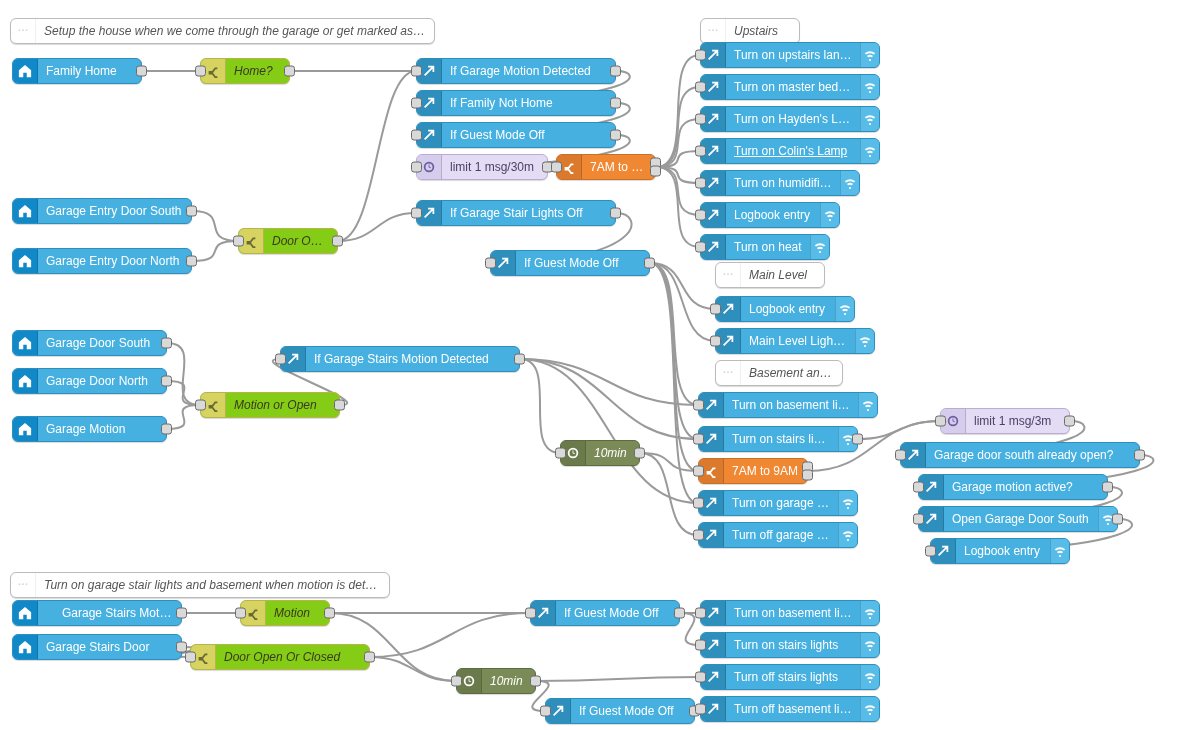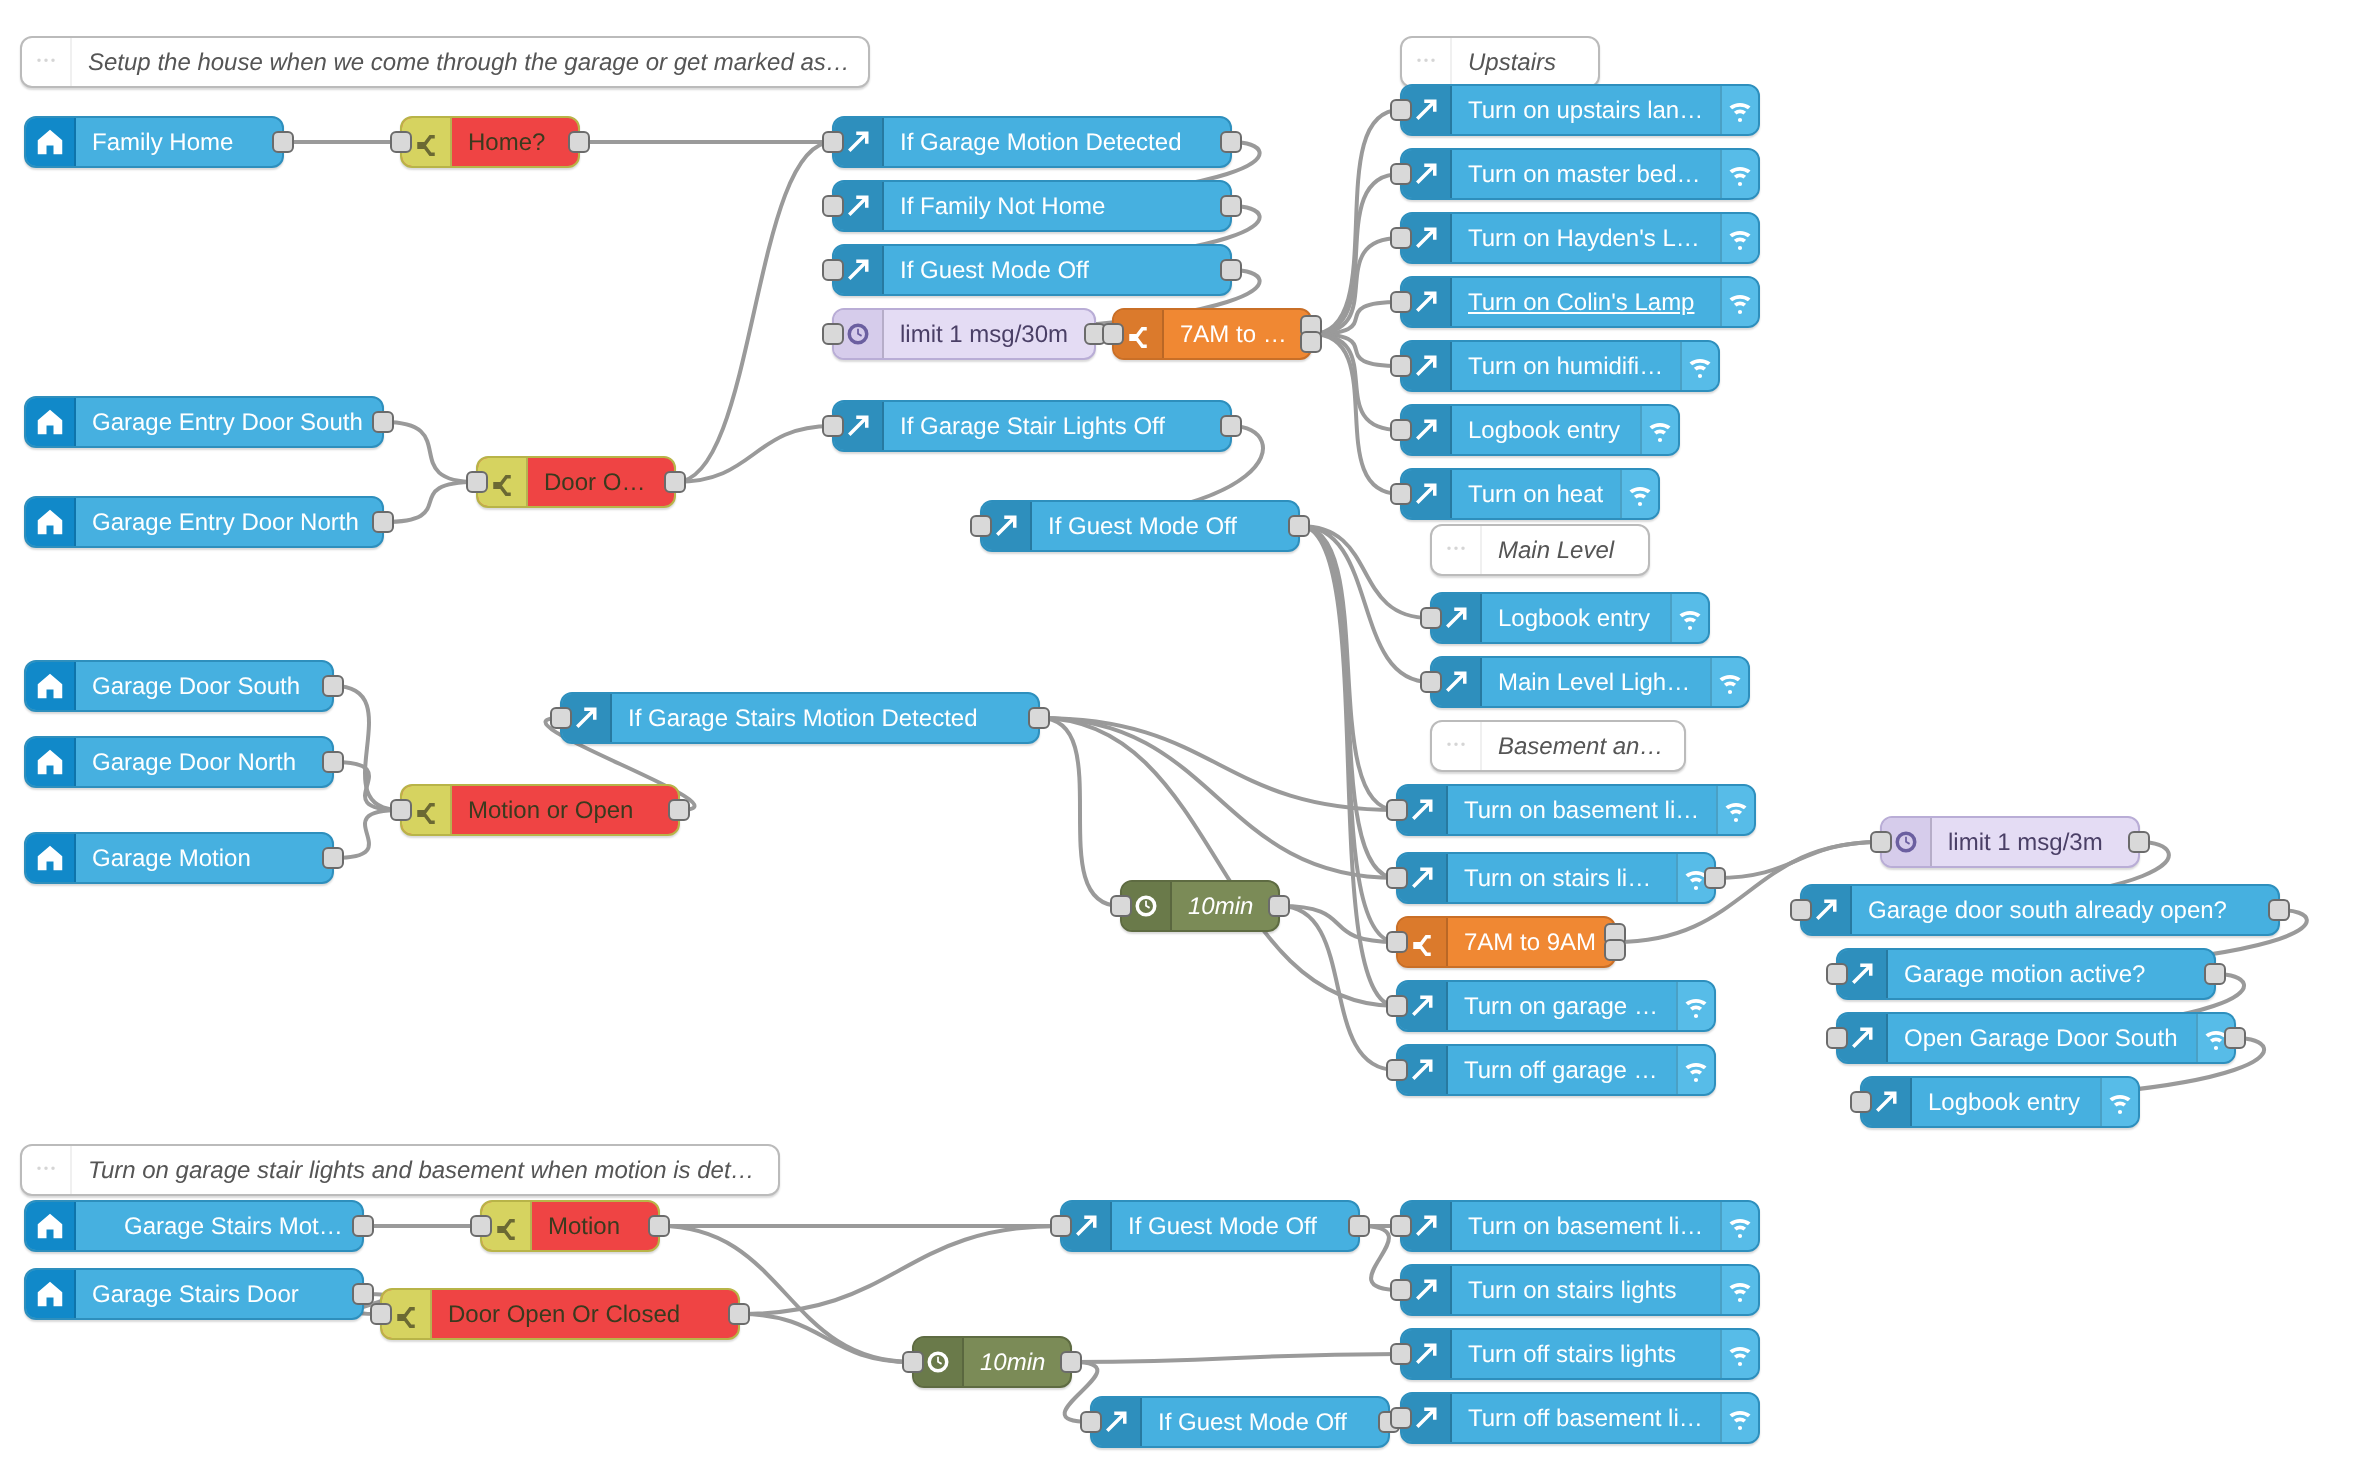--- a/index.html
+++ b/index.html
@@ -6,21 +6,21 @@
   svg.wires{position:absolute;left:0;top:0;pointer-events:none;}
   .node{position:absolute;height:26px;border:1px solid #888;border-radius:6px;display:flex;align-items:center;box-sizing:border-box;box-shadow:0 1px 1px rgba(0,0,0,.15);}
   .node .icon{width:24px;height:24px;display:flex;align-items:center;justify-content:center;border-right:1px solid rgba(0,0,0,.15);border-radius:5px 0 0 5px;}
   .node .lbl{flex:1;padding:0 8px;white-space:nowrap;overflow:hidden;text-overflow:ellipsis;}
   .node .tail{width:18px;height:24px;display:flex;align-items:center;justify-content:center;border-left:1px solid rgba(0,0,0,.15);border-radius:0 5px 5px 0;}
   .node.comment{background:#fff;border-color:#bbb;color:#555;font-style:italic;}
   .node.comment .icon{opacity:.4;}
   .node.blue{background:#46b0e0;border-color:#2e8fbd;color:#fff;}
   .node.blue .icon{background:#2e8fbd;}
   .node.blue .tail{background:#57bce8;}
-  .node.yellow{background:#ef4444;border-color:#b8b448;color:#3a3a1e;}
+  .node.yellow{background:#84cc16;border-color:#b8b448;color:#3a3a1e;font-style:italic;}
   .node.yellow .icon{background:#d6d360;}
   .node.orange{background:#f08833;border-color:#c96f27;color:#fff;}
   .node.orange .icon{background:#db7a2c;}
   .node.green{background:#7b8b57;border-color:#5e6b42;color:#fff;font-style:italic;}
   .node.green .icon{background:#6a7a4a;}
   .node.lav{background:#e4dcf4;border-color:#b9add6;color:#4a3f66;}
   .node.lav .icon{background:#d6cceb;}
   .node.ha .icon{background:#1189c9;}
   .port{width:9px;height:9px;border:1px solid #6b6b6b;background:#d9d9d9;border-radius:3px;position:absolute;top:50%;transform:translateY(-50%);}
   .port.out{right:-6px;}

